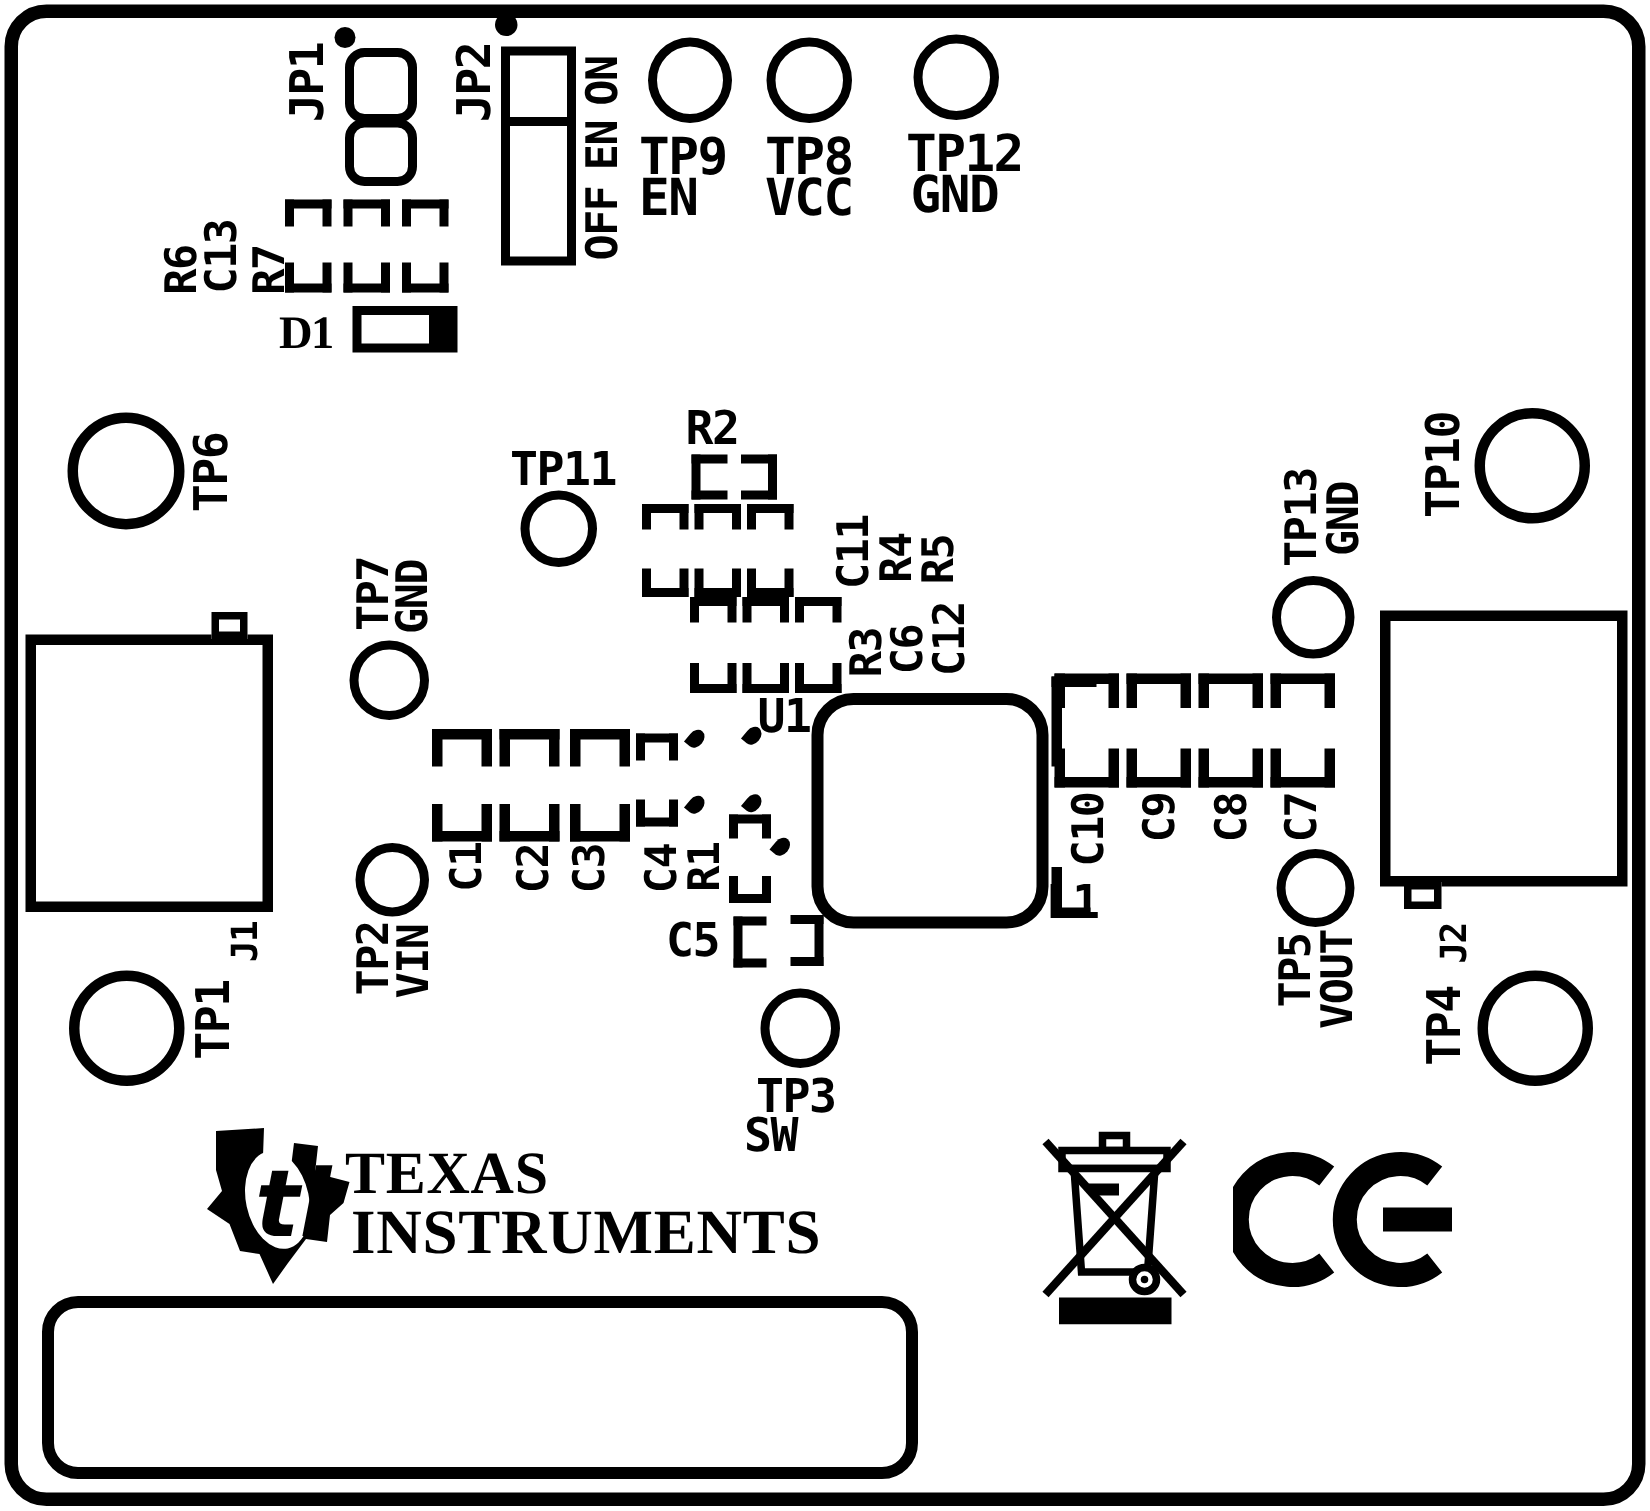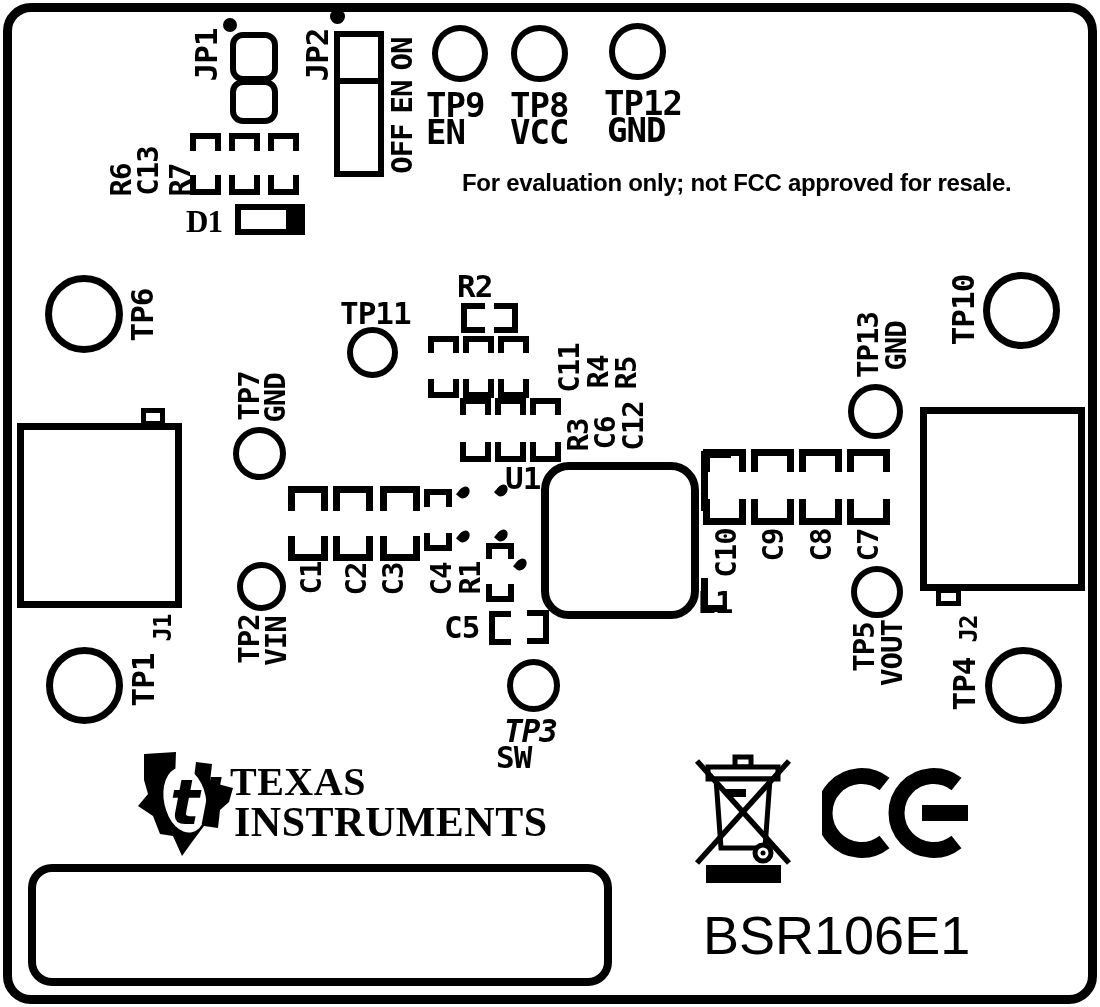--- a/index.html
+++ b/index.html
@@ -68,21 +68,20 @@
   <div class="lbl f34" style="left:426px;top:115px;">EN</div>
 
   <div class="tpc" style="left:511px;top:25px;width:57px;height:57px;"></div>
   <div class="lbl f34" style="left:510px;top:88px;">TP8</div>
   <div class="lbl f34" style="left:510px;top:115px;">VCC</div>
 
   <div class="tpc" style="left:609px;top:23px;width:57px;height:57px;"></div>
   <div class="lbl f34" style="left:604px;top:86px;">TP12</div>
   <div class="lbl f34" style="left:607px;top:113px;">GND</div>
 
-  <div class="lbl sans f24" style="left:462px;top:171px;letter-spacing:-0.3px;">For evaluation only; not FCC approved for resale.</div>
 
   <div class="tpc big" style="left:45px;top:275px;width:78px;height:78px;"></div>
   <div class="lbl rot f31" style="left:142px;top:315px;">TP6</div>
 
   <div class="abs" style="left:17px;top:423px;width:165px;height:185px;border:7px solid #000;background:#fff;"></div>
   <div class="abs" style="left:141px;top:408px;width:24px;height:18px;border:5px solid #000;background:#fff;"></div>
   <div class="lbl rot f24" style="left:163px;top:628px;">J1</div>
 
   <div class="tpc big" style="left:46px;top:647px;width:77px;height:77px;"></div>
   <div class="lbl rot f31" style="left:143px;top:680px;">TP1</div>
@@ -180,21 +179,21 @@
   <div class="lbl rot f24" style="left:969px;top:629px;">J2</div>
 
   <div class="tpc" style="left:851px;top:566px;width:52px;height:52px;"></div>
   <div class="lbl rot f29" style="left:864px;top:647px;">TP5</div>
   <div class="lbl rot f29" style="left:892px;top:653px;">VOUT</div>
 
   <div class="tpc big" style="left:985px;top:647px;width:77px;height:77px;"></div>
   <div class="lbl rot f31" style="left:964px;top:684px;">TP4</div>
 
   <div class="tpc" style="left:507px;top:659px;width:53px;height:53px;"></div>
-  <div class="lbl f31" style="left:504px;top:716px;font-style:italic;">TP3</div>
+  <div class="lbl f31" style="left:504px;top:716px;">TP3</div>
   <div class="lbl f31" style="left:496px;top:742px;">SW</div>
 
   <svg class="abs" style="left:136px;top:748px;" width="100" height="112" viewBox="0 0 100 112">
     <path fill="#000" d="M8,6 L40,4 L39,32 L58,30 L60,14 L76,16 L74,34 L97,40 L93,54 L84,62 L82,80 L68,78 L56,94 L46,108 L37,88 L24,86 L17,68 L2,58 L12,46 L8,32 Z"></path>
     <ellipse cx="49" cy="52" rx="21" ry="33" transform="rotate(-12 49 52)" fill="#fff"></ellipse>
     <text x="34" y="76" font-family="DejaVu Sans, sans-serif" font-style="italic" font-weight="bold" font-size="62" fill="#000">ti</text>
   </svg>
   <div class="lbl serif" style="left:230px;top:762px;font-size:40px;">TEXAS</div>
   <div class="lbl serif" style="left:234px;top:801px;font-size:42px;">INSTRUMENTS</div>
 
@@ -215,17 +214,16 @@
   </svg>
 
   <svg class="abs" style="left:822px;top:763px;" width="150" height="100" viewBox="0 0 150 100">
     <g stroke="#000" fill="none" stroke-width="16">
       <path d="M62.5,21 A37,37 0 1 0 62.5,79"></path>
       <path d="M134.5,21 A37,37 0 1 0 134.5,79"></path>
       <line x1="100" y1="50" x2="146" y2="50"></line>
     </g>
   </svg>
 
-  <div class="lbl sans" style="left:703px;top:908px;font-size:54px;font-weight:normal;">BSR106E1</div>
 
   <div class="abs" style="left:28px;top:864px;width:584px;height:122px;border:8px solid #000;border-radius:24px;background:#fff;"></div>
 
 </div>
 
 </body></html>

